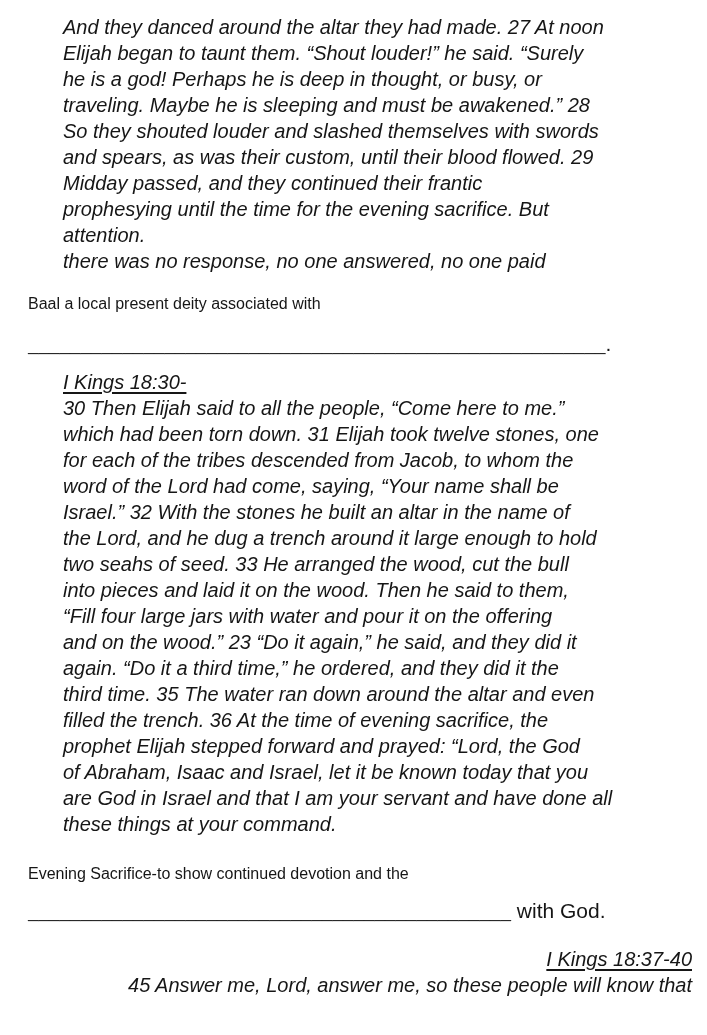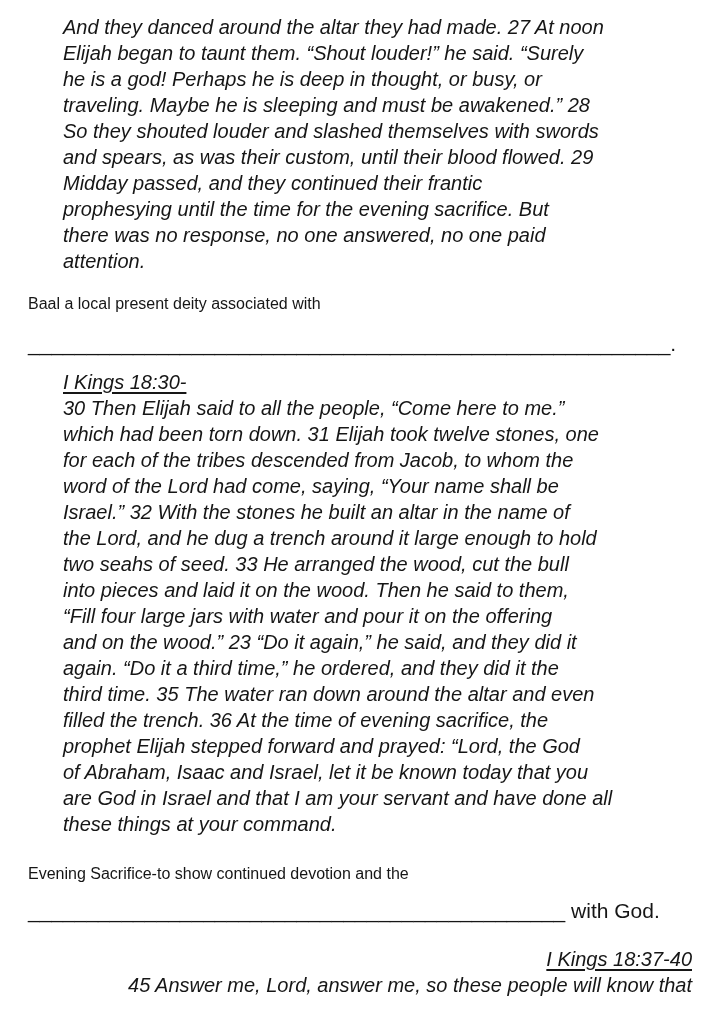--- a/index.html
+++ b/index.html
@@ -36,21 +36,21 @@
   .question {
     font-size: 16px;
     line-height: 26px;
     white-space: nowrap;
   }
   .blank {
     font-size: 21px;
     line-height: 26px;
     white-space: nowrap;
   }
-  .blank .rule { letter-spacing: 0; }
+  .blank .rule { letter-spacing: 0; font-family: Liberation Serif, serif; }
   .mt-q1   { margin-top: 17px; }
   .mt-b1   { margin-top: 14px; }
   .mt-quote2 { margin-top: 12px; }
   .mt-q2   { margin-top: 24px; }
   .mt-b2   { margin-top: 11px; }
   .mt-quote3 { margin-top: 22px; text-align: right; }
   .quote3 { margin-left: 0; }
   .quote3 .qheading { margin-left: -3px; }
   .quote3 .line { margin-left: -10px; }
 </style>
@@ -61,22 +61,22 @@
 
   <div class="quote">
     <div class="line">And they danced around the altar they had made. 27 At noon</div>
     <div class="line">Elijah began to taunt them. “Shout louder!” he said. “Surely</div>
     <div class="line">he is a god! Perhaps he is deep in thought, or busy, or</div>
     <div class="line">traveling. Maybe he is sleeping and must be awakened.” 28</div>
     <div class="line">So they shouted louder and slashed themselves with swords</div>
     <div class="line">and spears, as was their custom, until their blood flowed. 29</div>
     <div class="line">Midday passed, and they continued their frantic</div>
     <div class="line">prophesying until the time for the evening sacrifice. But</div>
+    <div class="line">attention.</div>
     <div class="line">there was no response, no one answered, no one paid</div>
-    <div class="line">attention.</div>
   </div>
 
   <div class="question mt-q1">Baal a local present deity associated with</div>
 
   <div class="blank mt-b1"><span class="rule">_______________________________________________________</span><span>.</span></div>
 
   <div class="quote mt-quote2">
     <div class="line"><span class="qheading">I Kings 18:30-</span></div>
     <div class="line">30 Then Elijah said to all the people, “Come here to me.”</div>
     <div class="line">which had been torn down. 31 Elijah took twelve stones, one</div>

